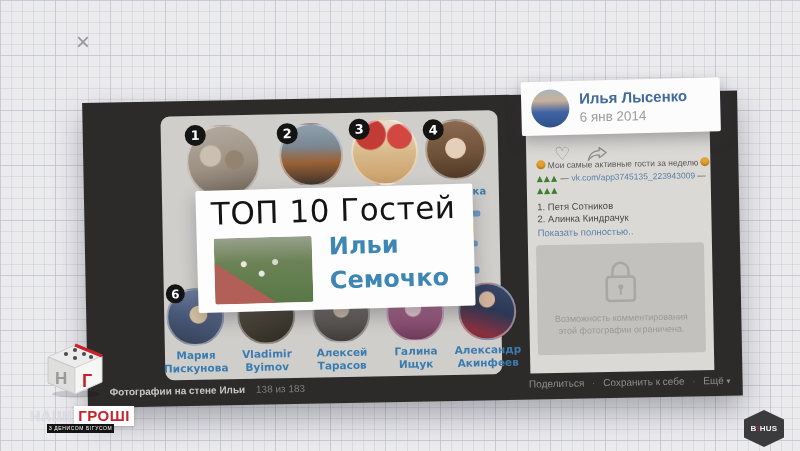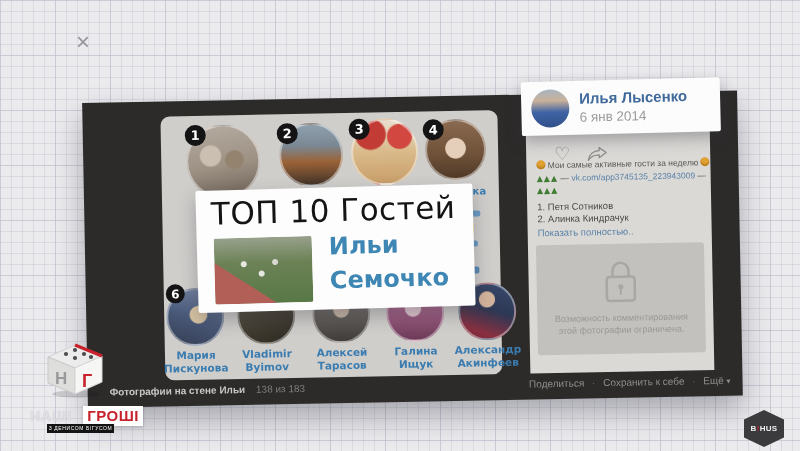--- a/index.html
+++ b/index.html
@@ -127,21 +127,21 @@
                  linear-gradient(to bottom left, transparent 68%, #b25f58 69%),
                  linear-gradient(180deg,#98a18c 0%,#6c8256 38%,#587846 100%); }
   .t10-owner { left:132px; top:42px; font-size:24px; font-weight:bold; color:#3e86b4;
                line-height:34px; font-family:"DejaVu Sans", sans-serif; }
 
   
   .cube-svg { left:46px; top:342px; }
   .brand-line { left:30px; top:406px; display:flex; align-items:center; }
   .brand-light { color:#dfdfe4; font-weight:bold; font-size:14px; letter-spacing:1px;
                  text-shadow:0 0 1px #b6b6bf; }
-  .brand-box { background:#fff; padding:1px 4px; margin-left:11px; box-shadow:0 1px 3px rgba(90,90,100,.35); }
+  .brand-box { background:#fff; padding:1px 4px; margin-left:2px; box-shadow:0 1px 3px rgba(90,90,100,.35); }
   .brand-red { color:#c8232c; font-weight:bold; font-size:15px; letter-spacing:.5px; }
   .brand-strip { left:47px; top:424px; width:67px; height:9px; background:#141414; color:#fff;
                  font-size:5px; letter-spacing:.6px; text-align:center; line-height:9px; }
 
   
   .hex { left:744px; top:410px; width:40px; height:37px; background:#3b3b3d;
          clip-path:polygon(50% 0, 100% 26%, 100% 74%, 50% 100%, 0 74%, 0 26%);
          display:flex; align-items:center; justify-content:center; }
   .hex-text { font-size:8px; font-weight:bold; color:#efefef; letter-spacing:.3px; }
   .hex-excl { color:#c8232c; }

